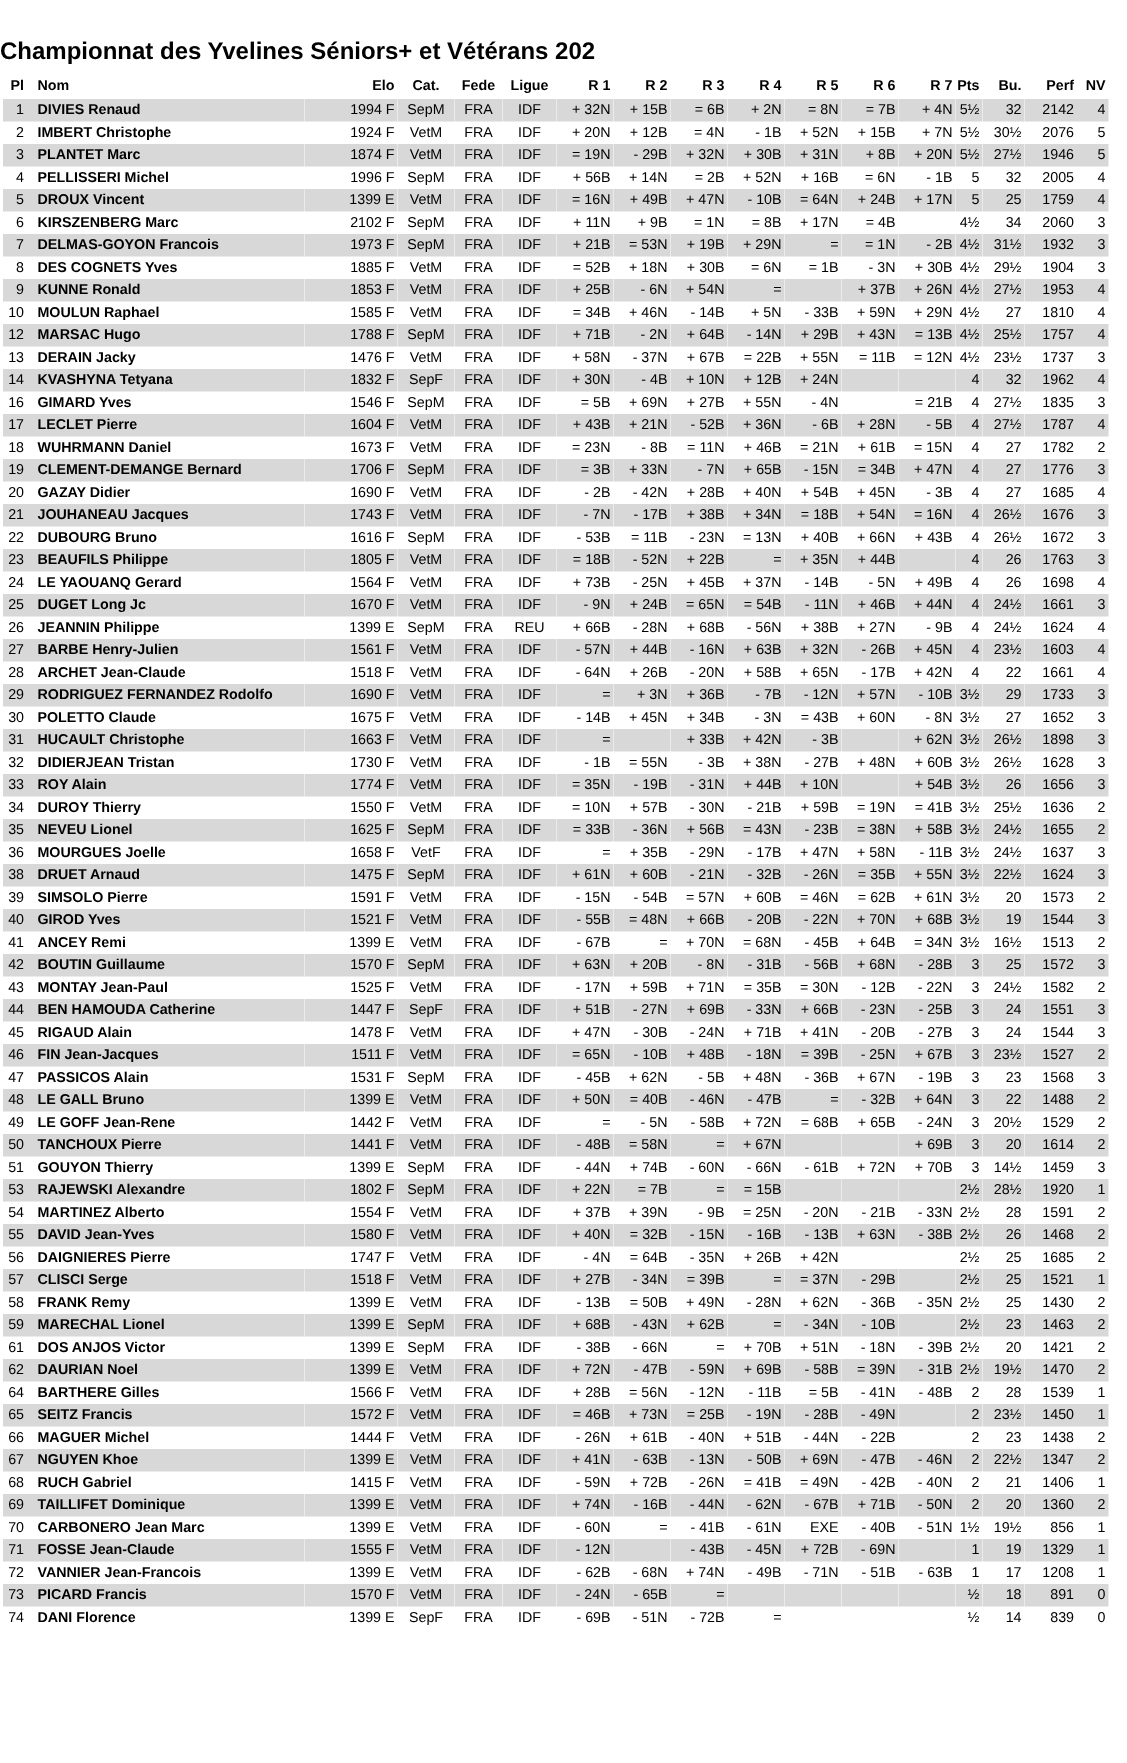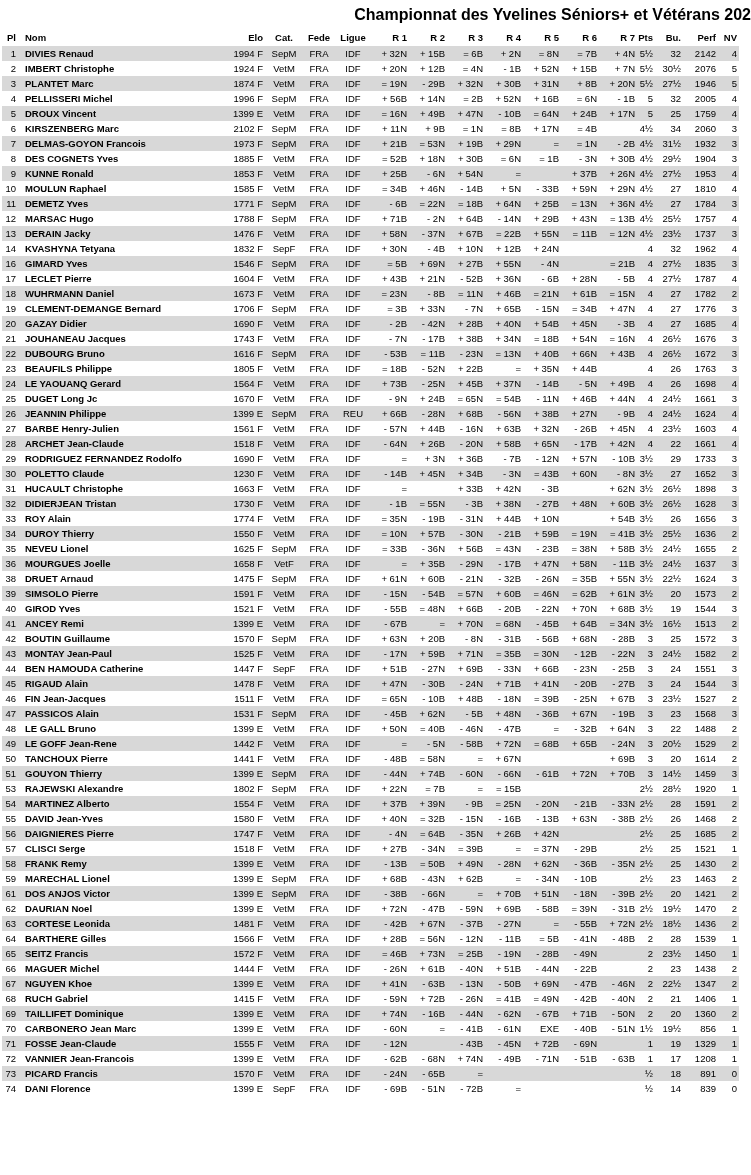--- a/index.html
+++ b/index.html
@@ -1,17 +1,17 @@
 <!DOCTYPE html>
 <html style="--alt-row: #d8d8d8;"><head>
 <meta charset="utf-8">
 <style>
   html,body{margin:0;padding:0;background:#ffffff;color:#000000;}
   body{width:751px;height:1175px;overflow:hidden;font-family:"Liberation Sans","DejaVu Sans",sans-serif;}
-  .titles{padding-top:5px;text-align:right;}
+  .titles{padding-top:5px;text-align:left;margin-top:20px;}
   .title-line{font-size:16px;font-weight:bold;line-height:20px;}
   table{border-collapse:collapse;table-layout:fixed;width:735px;margin-left:2px;font-size:9.5px;margin-top:4px;}
   th,td{height:15px;line-height:15px;padding:0 2px 0 0;overflow:hidden;white-space:nowrap;font-weight:normal;}
   thead th{height:17px;line-height:17px;font-weight:bold;}
   tbody tr:nth-child(odd){background:var(--alt-row,#d8d8d8);}
   .a-right{text-align:right;}
   .a-left{text-align:left;}
   .a-center{text-align:center;padding-right:0;}
   .c-nom{padding-left:7px;font-weight:bold;}
   th.c-nom{font-weight:bold;}
@@ -253,39 +253,20 @@
         <td class="a-right c-r4">+ 5N</td>
         <td class="a-right c-r5">- 33B</td>
         <td class="a-right c-r6">+ 59N</td>
         <td class="a-right c-r7">+ 29N</td>
         <td class="a-right c-pts">4½</td>
         <td class="a-right c-bu">27</td>
         <td class="a-right c-perf">1810</td>
         <td class="a-right c-nv">4</td>
       </tr>
       <tr>
-        <td class="a-right c-pl">11</td>
-        <td class="a-left c-nom">DEMETZ Yves</td>
-        <td class="a-right c-elo">1771 F</td>
-        <td class="a-center c-cat">SepM</td>
-        <td class="a-center c-fede">FRA</td>
-        <td class="a-center c-ligue">IDF</td>
-        <td class="a-right c-r1">- 6B</td>
-        <td class="a-right c-r2">= 22N</td>
-        <td class="a-right c-r3">= 18B</td>
-        <td class="a-right c-r4">+ 64N</td>
-        <td class="a-right c-r5">+ 25B</td>
-        <td class="a-right c-r6">= 13N</td>
-        <td class="a-right c-r7">+ 36N</td>
-        <td class="a-right c-pts">4½</td>
-        <td class="a-right c-bu">27</td>
-        <td class="a-right c-perf">1784</td>
-        <td class="a-right c-nv">3</td>
-      </tr>
-      <tr>
         <td class="a-right c-pl">12</td>
         <td class="a-left c-nom">MARSAC Hugo</td>
         <td class="a-right c-elo">1788 F</td>
         <td class="a-center c-cat">SepM</td>
         <td class="a-center c-fede">FRA</td>
         <td class="a-center c-ligue">IDF</td>
         <td class="a-right c-r1">+ 71B</td>
         <td class="a-right c-r2">- 2N</td>
         <td class="a-right c-r3">+ 64B</td>
         <td class="a-right c-r4">- 14N</td>
@@ -597,21 +578,21 @@
         <td class="a-right c-r6">+ 57N</td>
         <td class="a-right c-r7">- 10B</td>
         <td class="a-right c-pts">3½</td>
         <td class="a-right c-bu">29</td>
         <td class="a-right c-perf">1733</td>
         <td class="a-right c-nv">3</td>
       </tr>
       <tr>
         <td class="a-right c-pl">30</td>
         <td class="a-left c-nom">POLETTO Claude</td>
-        <td class="a-right c-elo">1230 F</td>
+        <td class="a-right c-elo">1675 F</td>
         <td class="a-center c-cat">VetM</td>
         <td class="a-center c-fede">FRA</td>
         <td class="a-center c-ligue">IDF</td>
         <td class="a-right c-r1">- 14B</td>
         <td class="a-right c-r2">+ 45N</td>
         <td class="a-right c-r3">+ 34B</td>
         <td class="a-right c-r4">- 3N</td>
         <td class="a-right c-r5">= 43B</td>
         <td class="a-right c-r6">+ 60N</td>
         <td class="a-right c-r7">- 8N</td>
@@ -1165,39 +1146,20 @@
         <td class="a-right c-r4">+ 69B</td>
         <td class="a-right c-r5">- 58B</td>
         <td class="a-right c-r6">= 39N</td>
         <td class="a-right c-r7">- 31B</td>
         <td class="a-right c-pts">2½</td>
         <td class="a-right c-bu">19½</td>
         <td class="a-right c-perf">1470</td>
         <td class="a-right c-nv">2</td>
       </tr>
       <tr>
-        <td class="a-right c-pl">63</td>
-        <td class="a-left c-nom">CORTESE Leonida</td>
-        <td class="a-right c-elo">1481 F</td>
-        <td class="a-center c-cat">VetM</td>
-        <td class="a-center c-fede">FRA</td>
-        <td class="a-center c-ligue">IDF</td>
-        <td class="a-right c-r1">- 42B</td>
-        <td class="a-right c-r2">+ 67N</td>
-        <td class="a-right c-r3">- 37B</td>
-        <td class="a-right c-r4">- 27N</td>
-        <td class="a-right c-r5">=</td>
-        <td class="a-right c-r6">- 55B</td>
-        <td class="a-right c-r7">+ 72N</td>
-        <td class="a-right c-pts">2½</td>
-        <td class="a-right c-bu">18½</td>
-        <td class="a-right c-perf">1436</td>
-        <td class="a-right c-nv">2</td>
-      </tr>
-      <tr>
         <td class="a-right c-pl">64</td>
         <td class="a-left c-nom">BARTHERE Gilles</td>
         <td class="a-right c-elo">1566 F</td>
         <td class="a-center c-cat">VetM</td>
         <td class="a-center c-fede">FRA</td>
         <td class="a-center c-ligue">IDF</td>
         <td class="a-right c-r1">+ 28B</td>
         <td class="a-right c-r2">= 56N</td>
         <td class="a-right c-r3">- 12N</td>
         <td class="a-right c-r4">- 11B</td>

